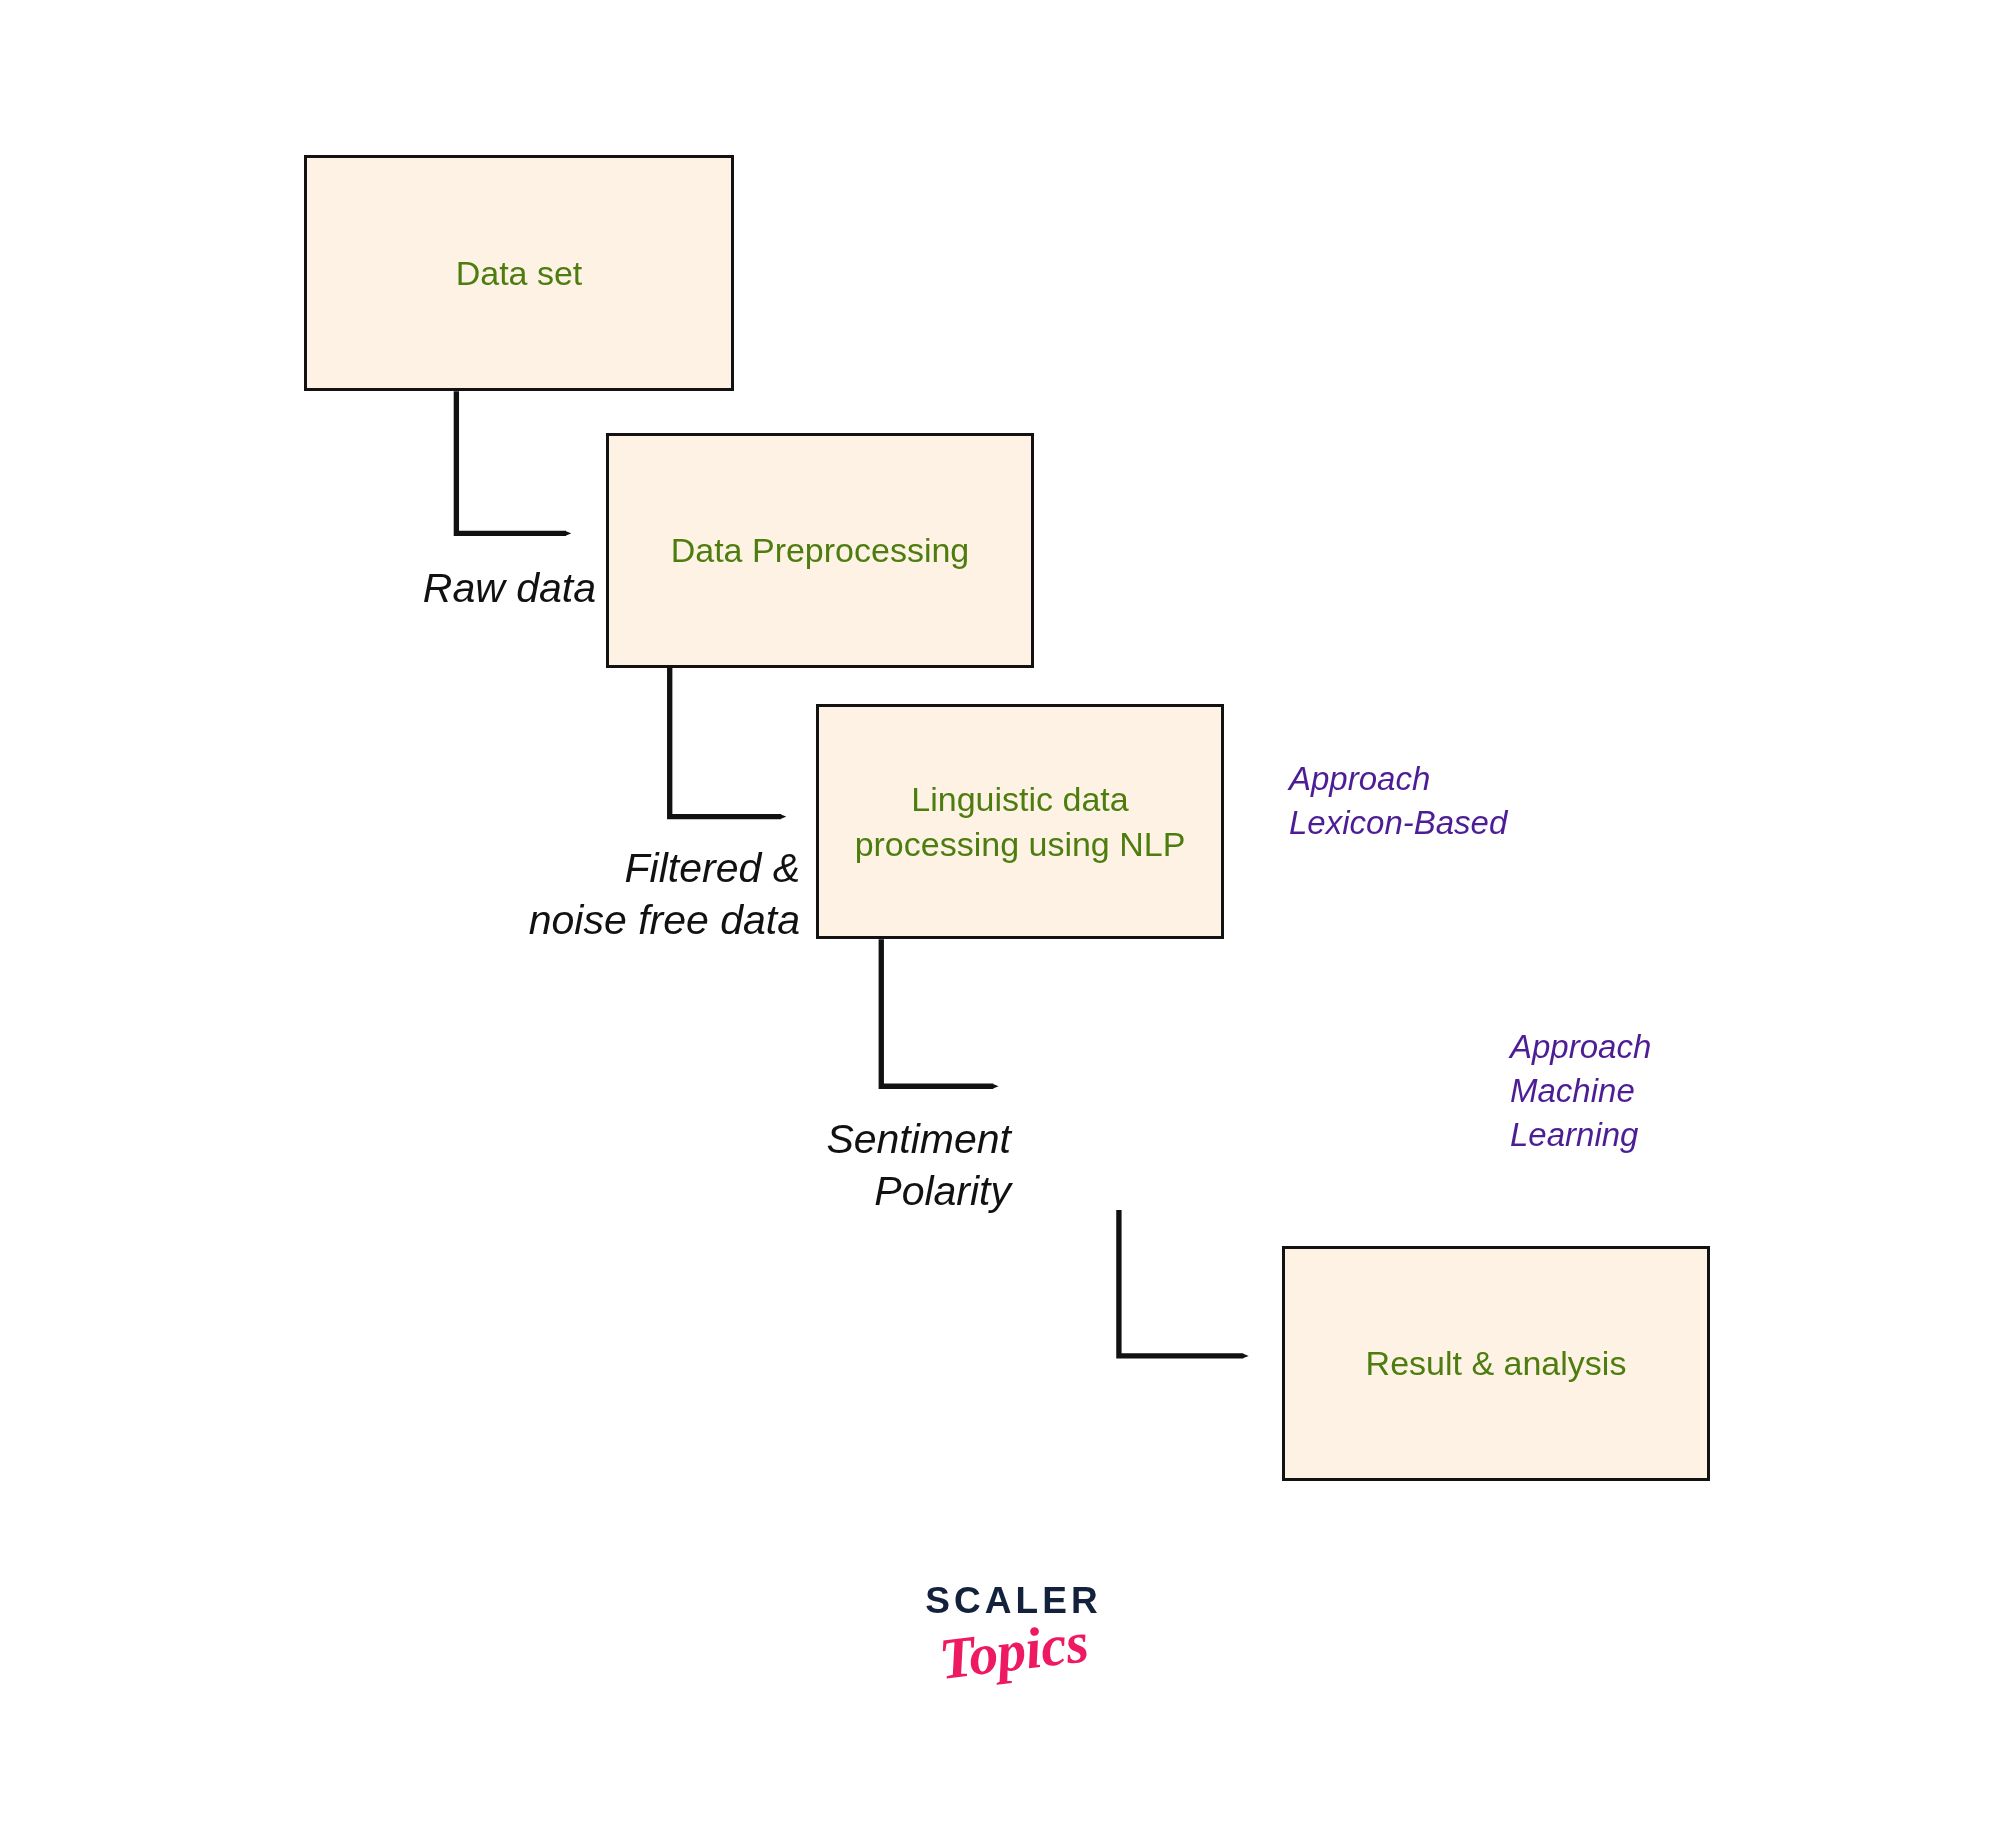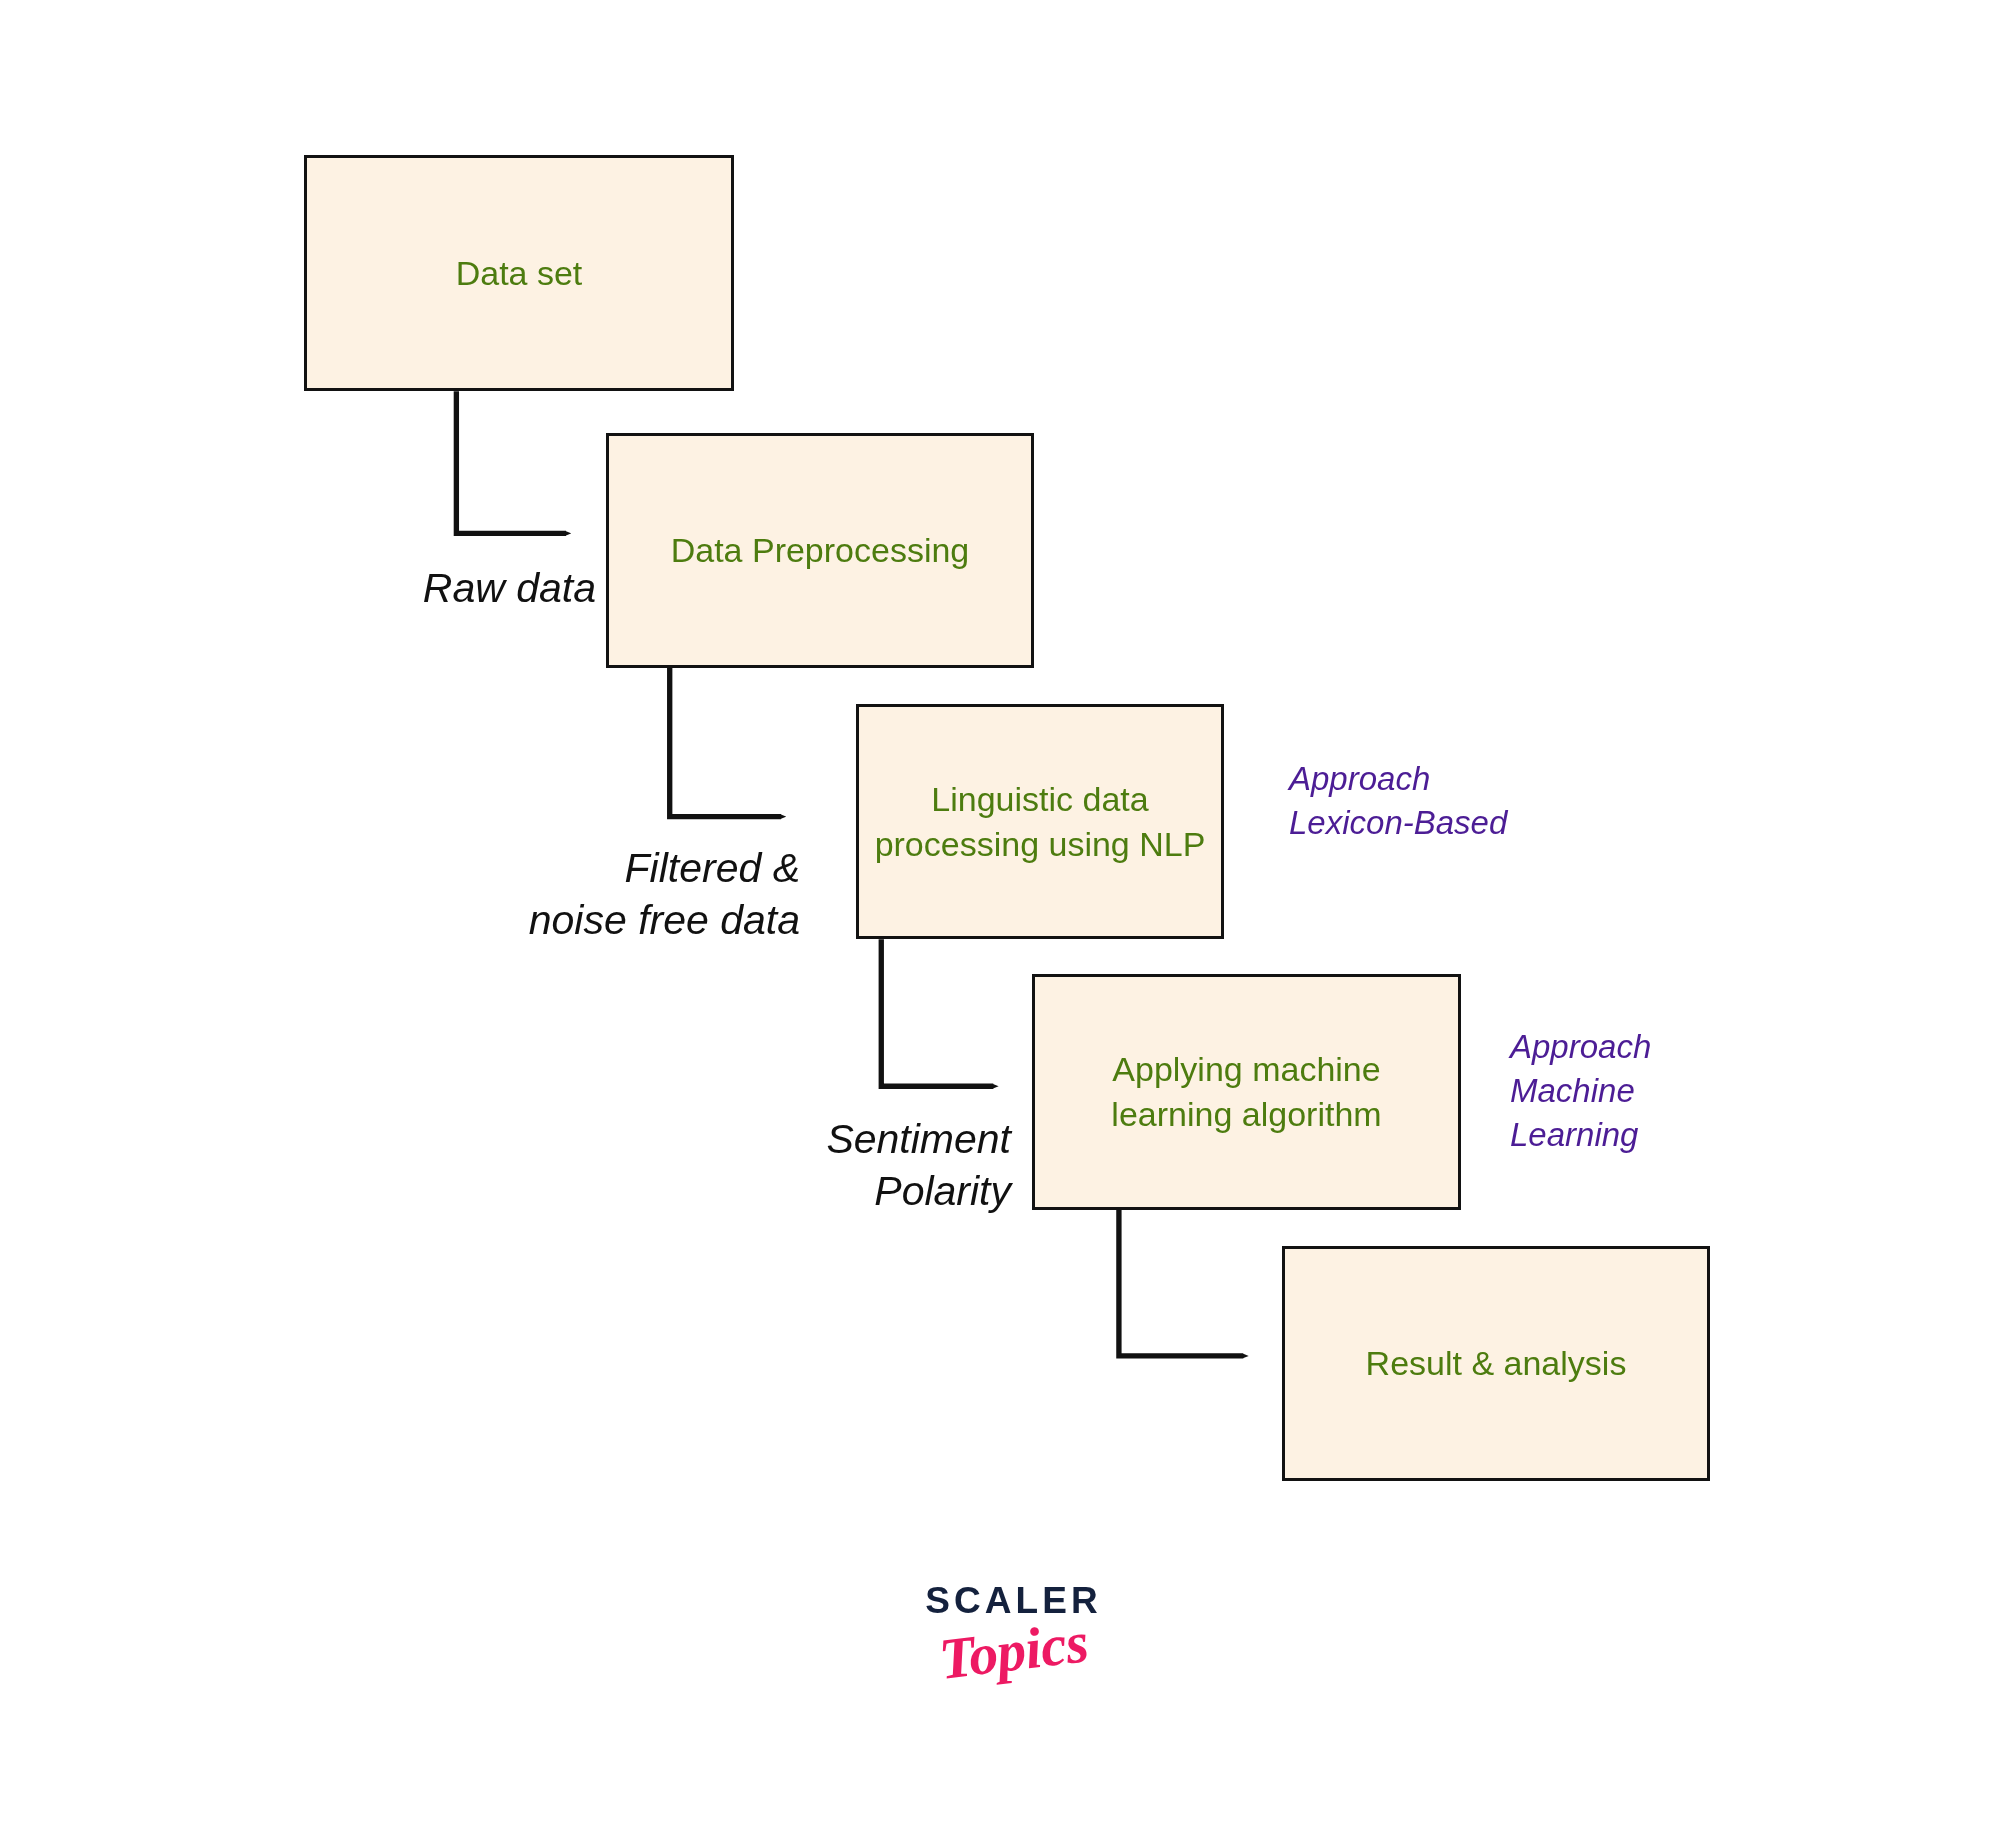--- a/index.html
+++ b/index.html
@@ -40,21 +40,21 @@
     font-size: 34px;
     line-height: 1.32;
     color: #4d7c0f;
     font-weight: 400;
     white-space: pre-line;
     padding: 0 10.7px;
   }
 
   #box-dataset       { left: 304px;  top: 155px;  width: 430px; height: 236px; }
   #box-preprocessing { left: 606px; top: 433px;  width: 428px; height: 235px; }
-  #box-nlp           { left: 856px; top: 704px; width: 368px; height: 235px; }
+  #box-nlp           { left: 816px; top: 704px; width: 408px; height: 235px; }
   #box-ml            { left: 1032px; top: 974px; width: 429px; height: 236px; }
   #box-result        { left: 1282px; top: 1246px; width: 428px; height: 235px; }
 
   
   #connectors {
     position: absolute;
     left: 0;
     top: 0;
     width: 2015px;
     height: 1846px;
@@ -157,24 +157,20 @@
 
   <div class="flow-box" id="box-preprocessing">
     <span class="box-label">Data Preprocessing</span>
   </div>
 
   <div class="flow-box" id="box-nlp">
     <span class="box-label">Linguistic data
 processing using NLP</span>
   </div>
 
-  <div class="flow-box" id="box-ml">
-    <span class="box-label">Applying machine
-learning algorithm</span>
-  </div>
 
   <div class="flow-box" id="box-result">
     <span class="box-label">Result &amp; analysis</span>
   </div>
 
   <div class="edge-label align-right" id="label-raw-data">Raw data</div>
 
   <div class="edge-label align-right" id="label-filtered">Filtered &amp;
 noise free data</div>
 

